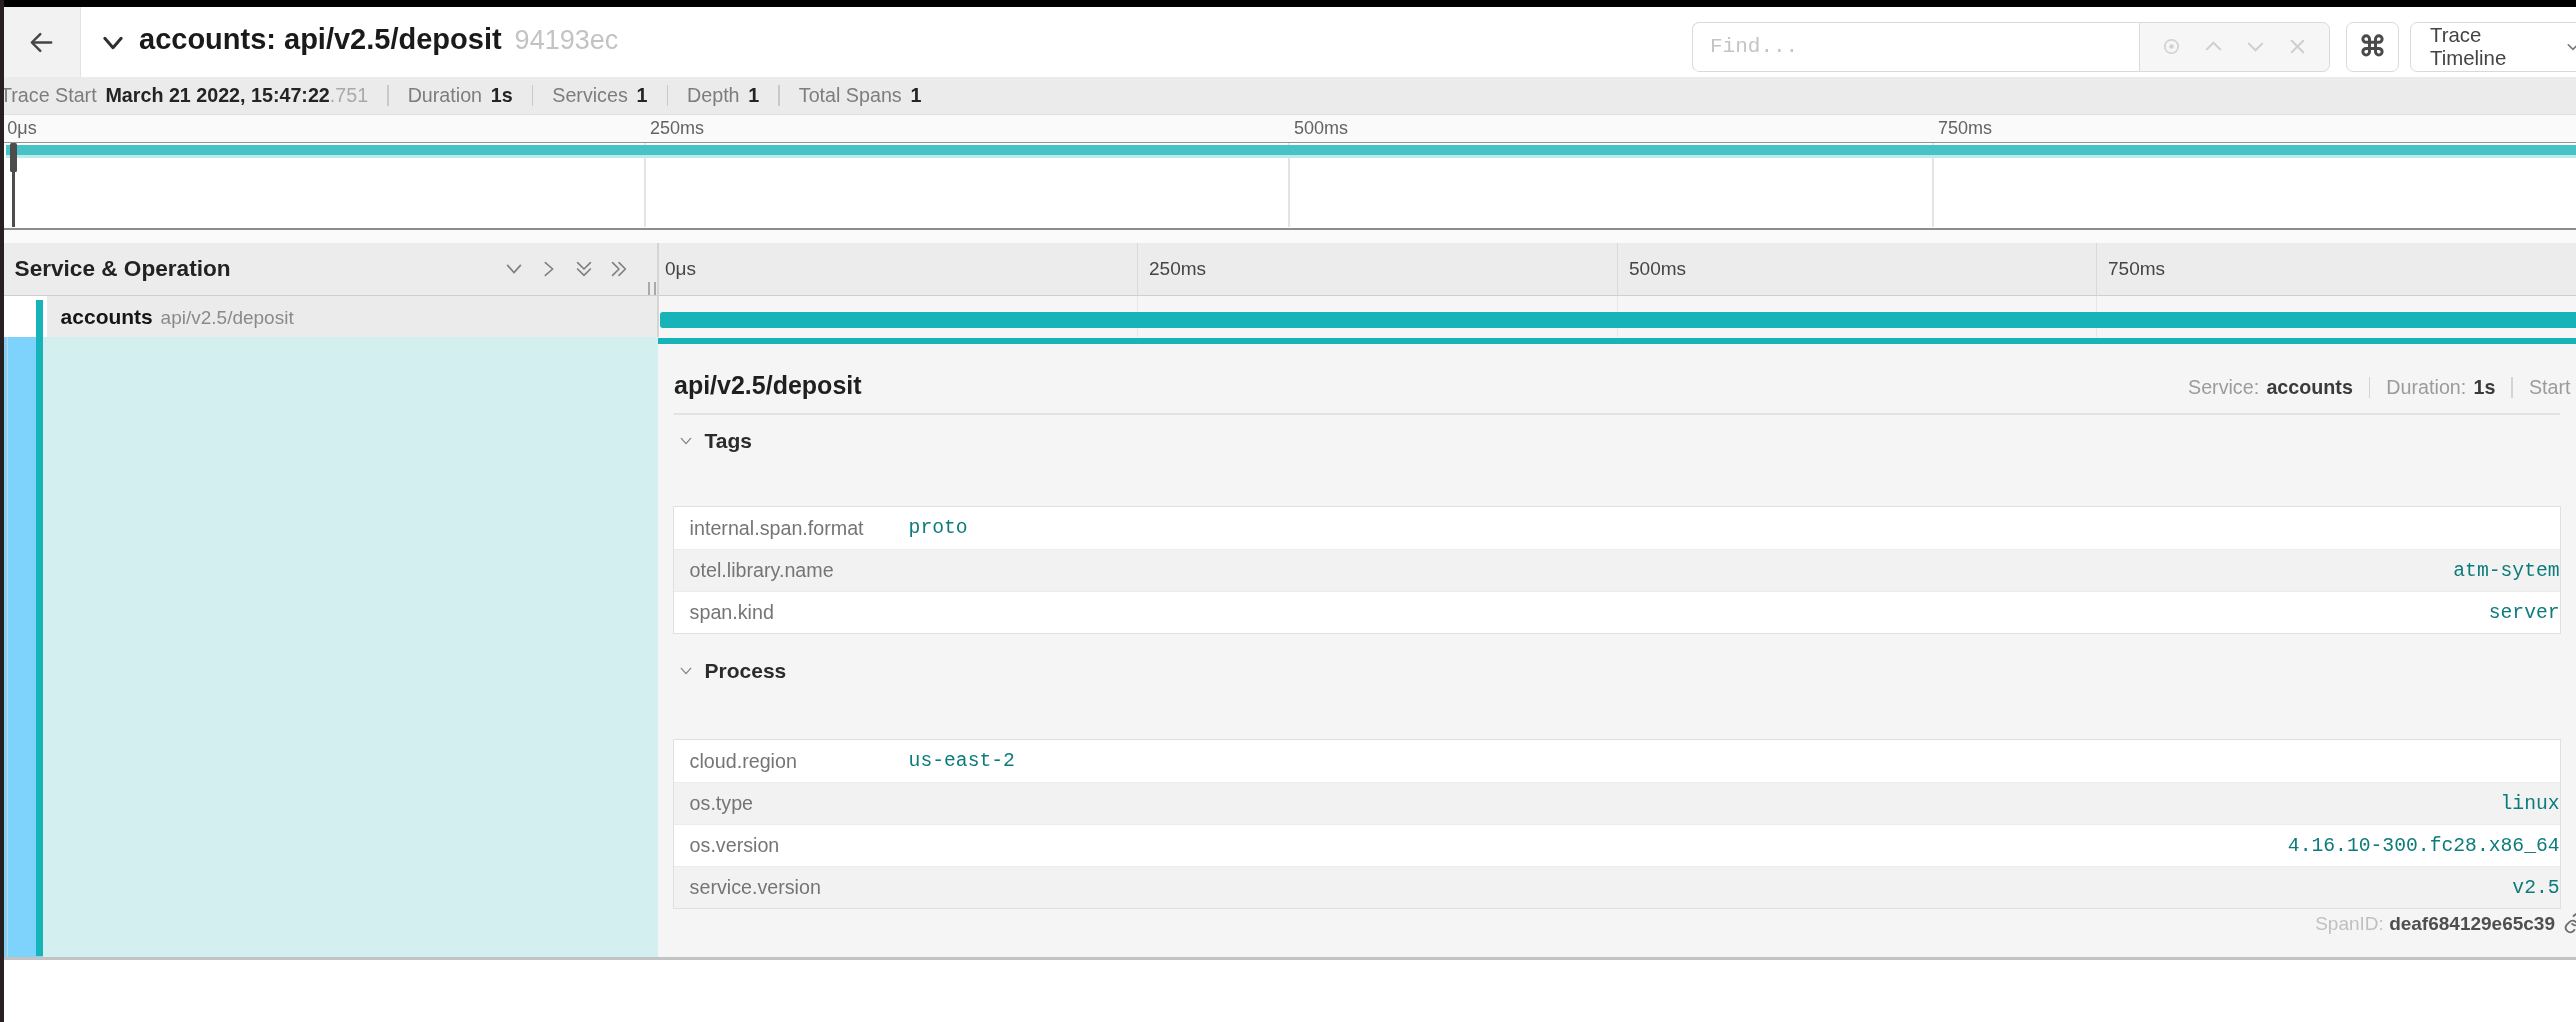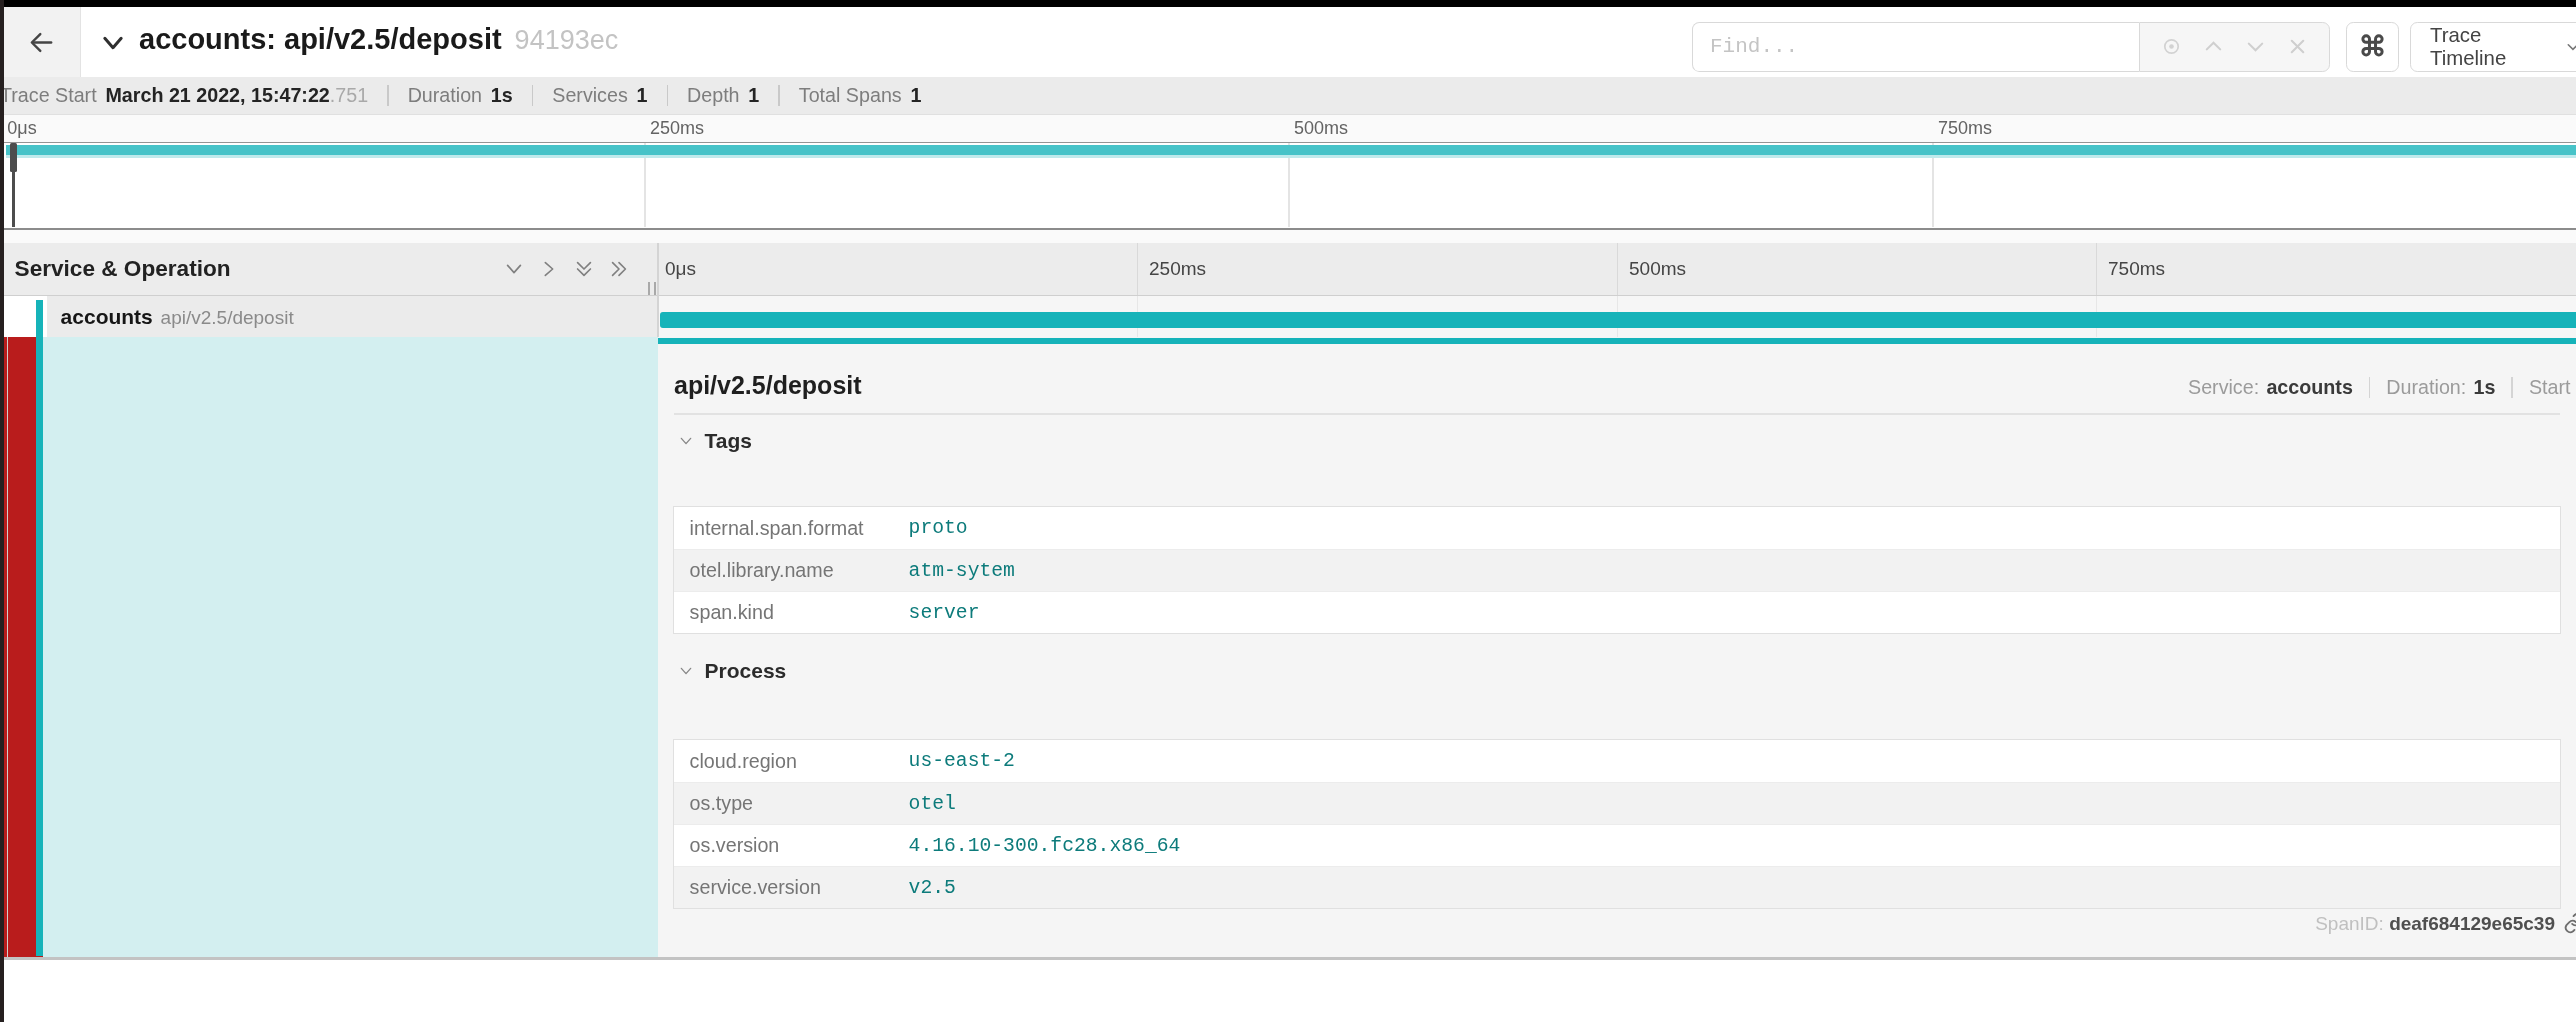--- a/index.html
+++ b/index.html
@@ -1,19 +1,19 @@
 <!DOCTYPE html>
 <html style="font-size:11.7px"><head>
 <meta charset="utf-8">
 <style>
   html,body{margin:0;padding:0;background:#ffffff;}
   *{box-sizing:border-box;}
   .screen{
     position:relative;width:2576px;height:1023px;overflow:hidden;
-    font-family:"Liberation Sans",sans-serif;background:#b91c1c;color:#1c1c1c;
+    font-family:"Liberation Sans",sans-serif;background:#7dd3fc;color:#1c1c1c;
   }
   .abs{position:absolute;}
 
   
   .left-edge{left:0;top:0;width:3.6px;height:1023px;background:#262020;z-index:50;}
   .topbar{left:0;top:0;width:2576px;height:7.3px;background:#000;z-index:40;}
 
   
   .header{left:0;top:7.3px;width:2576px;height:70px;background:#fff;}
   .back-btn{left:3.6px;top:0;width:77px;height:70px;background:#f2f2f2;border-right:1.5px solid #e3e3e3;
@@ -90,21 +90,21 @@
   .sec-header{display:flex;align-items:center;gap:10.2px;cursor:pointer;}
   .sec-header .sec-title{font-size:21px;font-weight:bold;color:#2b2b2b;}
   .tags-header{left:20.4px;top:92px;}
   .process-header{left:20.4px;top:322px;}
 
   .kv-table{left:14.6px;width:1888px;background:#fff;border:0.7px solid #e0e0e0;margin-top:44px;}
   .tags-table{top:125px;}
   .process-table{top:358px;}
   .kv-row{display:flex;height:42px;align-items:center;}
   .kv-row:nth-child(even){background:#f2f2f2;}
-  .kv-row + .kv-row{border-top:0.7px solid #ececec;}
+  .kv-row + .kv-row{border-top:0.7px solid #ececec;justify-content:space-between;}
   .kv-key{width:235px;padding-left:16px;font-size:19.7px;color:#757575;flex:none;}
   .kv-val{font-family:"Liberation Mono","DejaVu Sans Mono",monospace;font-size:19.7px;color:#0d7b7b;}
 
   .spanid-line{left:1386px;top:576px;width:511px;text-align:right;font-size:19px;color:#c0c0c0;white-space:nowrap;}
   .spanid-line b{color:#4f4f4f;font-weight:bold;}
   .link-icon{left:1905px;top:575px;color:#6e6e6e;cursor:pointer;}
 
   .bottom-border{left:3.6px;top:957px;width:2572px;height:2.9px;background:#c3c3c3;}
   .bottom-space{left:0;top:960px;width:2576px;height:63px;background:#ffffff;}
 </style>
@@ -282,21 +282,21 @@
         </svg>
       <span class="sec-title">Process</span>
     </div>
     <div class="abs kv-table process-table">
       <div class="kv-row">
           <span class="kv-key">cloud.region</span>
           <span class="kv-val">us-east-2</span>
         </div>
       <div class="kv-row">
           <span class="kv-key">os.type</span>
-          <span class="kv-val">otel</span>
+          <span class="kv-val">linux</span>
         </div>
       <div class="kv-row">
           <span class="kv-key">os.version</span>
           <span class="kv-val">4.16.10-300.fc28.x86_64</span>
         </div>
       <div class="kv-row">
           <span class="kv-key">service.version</span>
           <span class="kv-val">v2.5</span>
         </div>
     </div>

